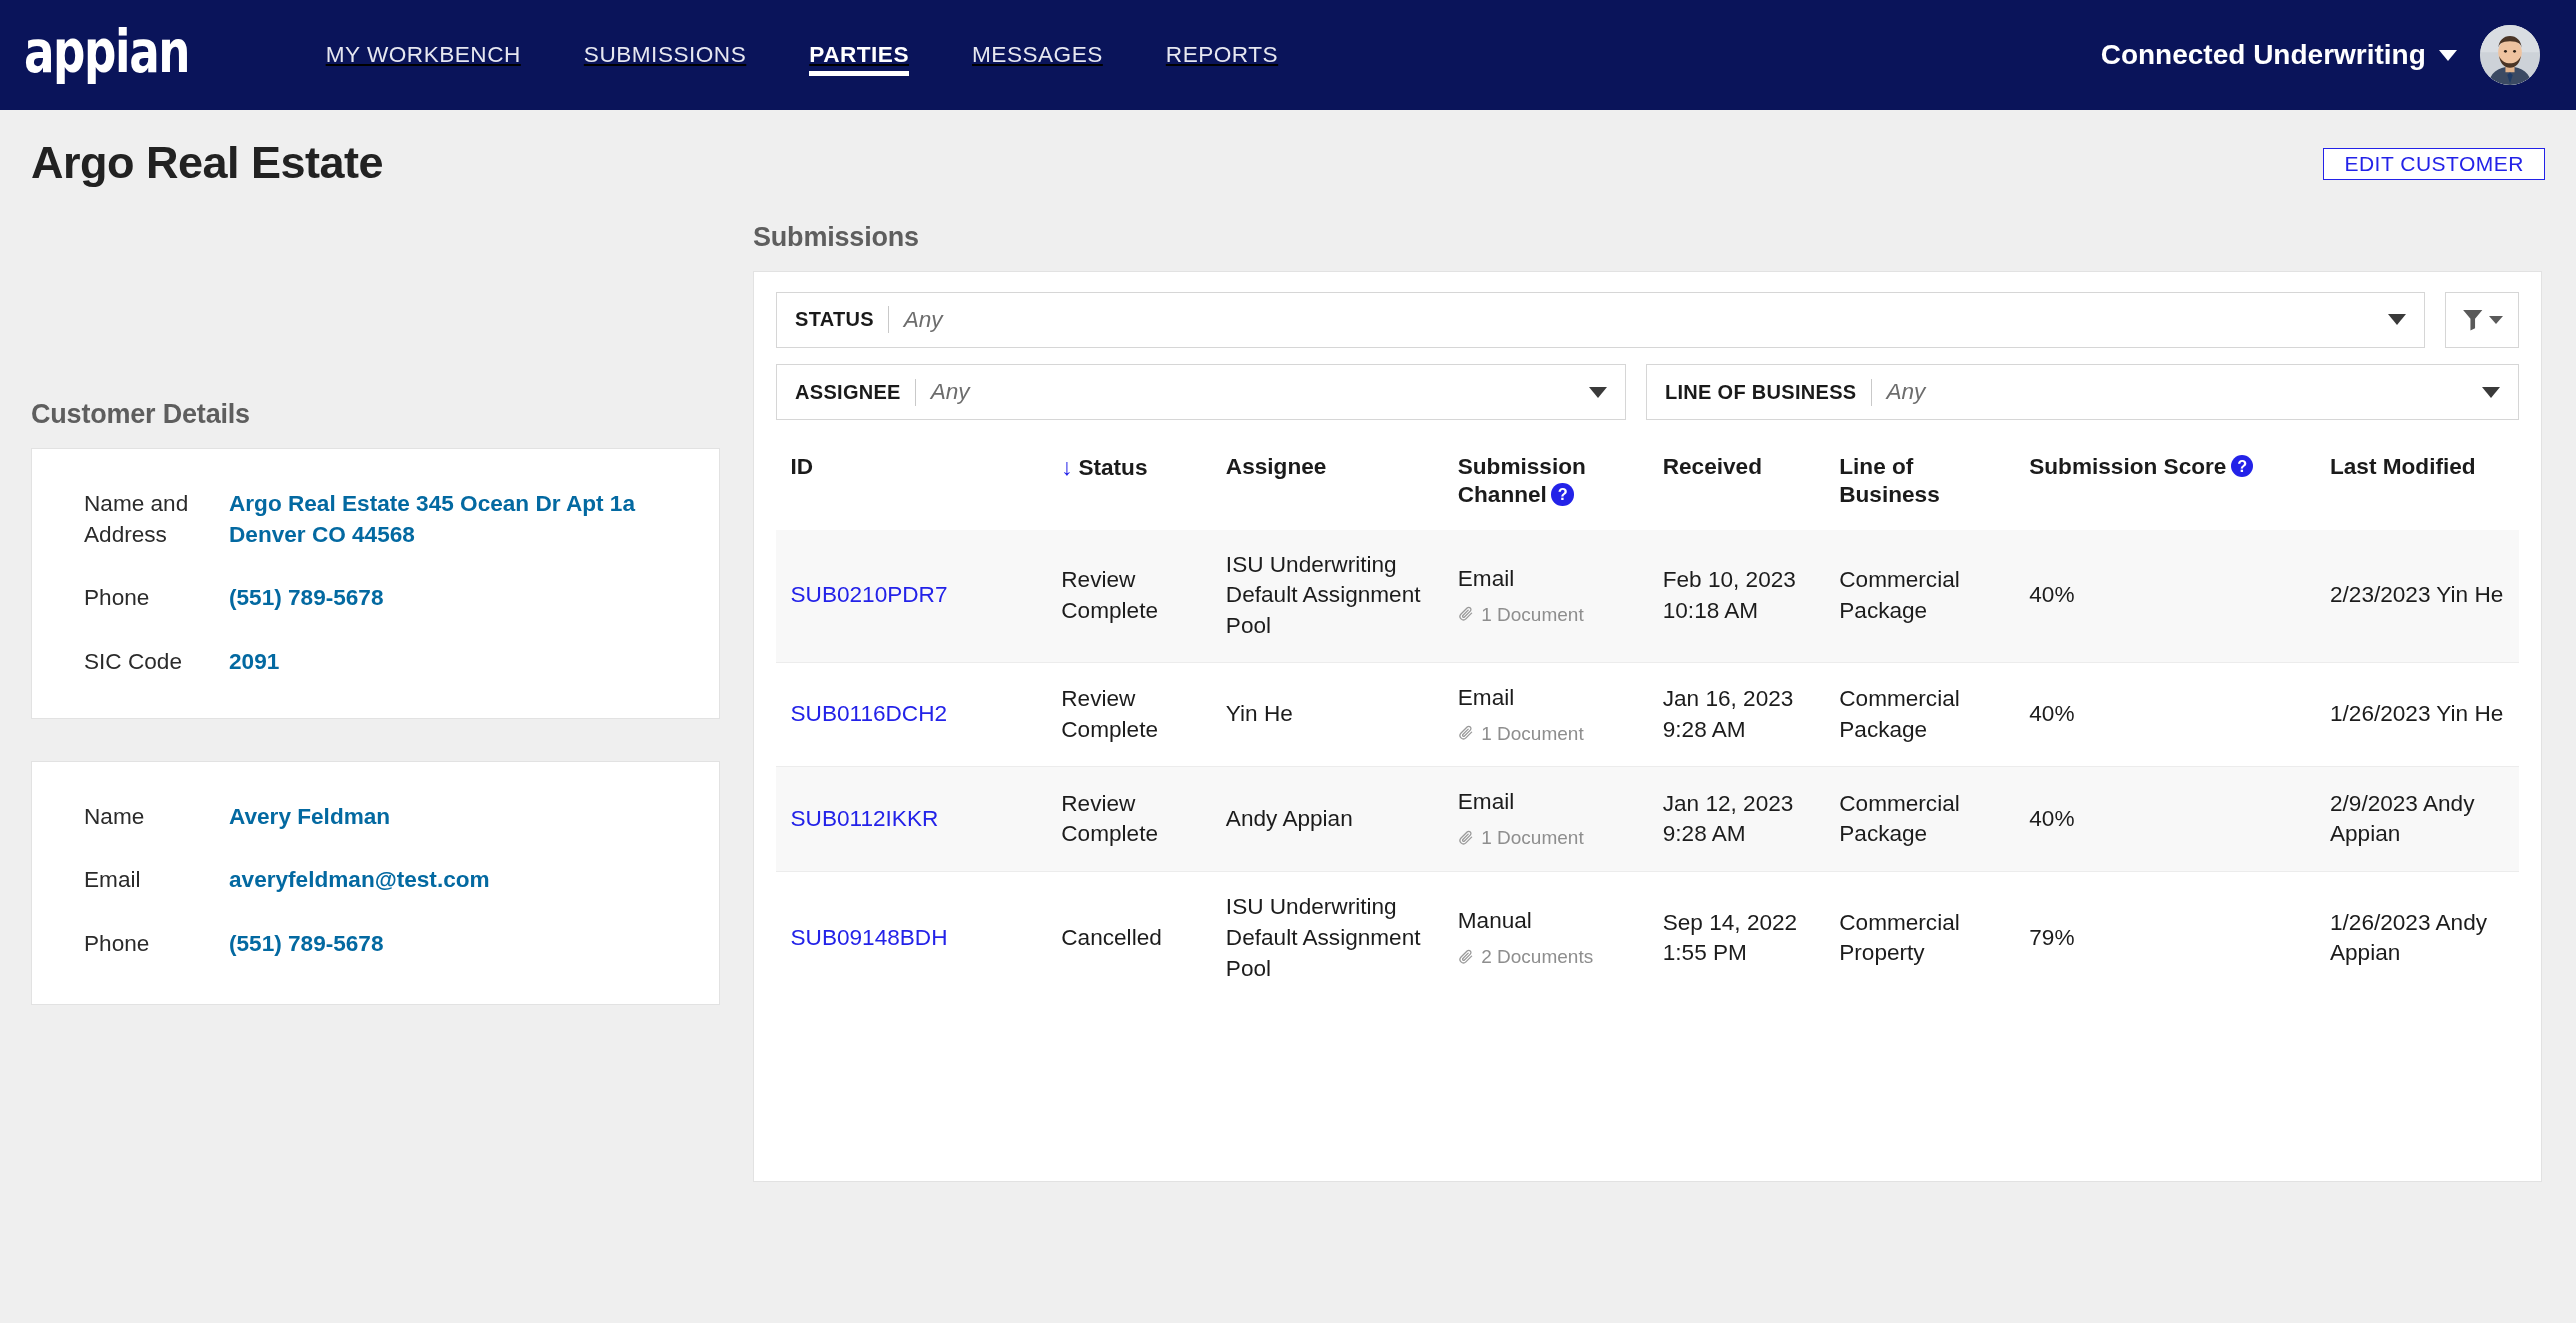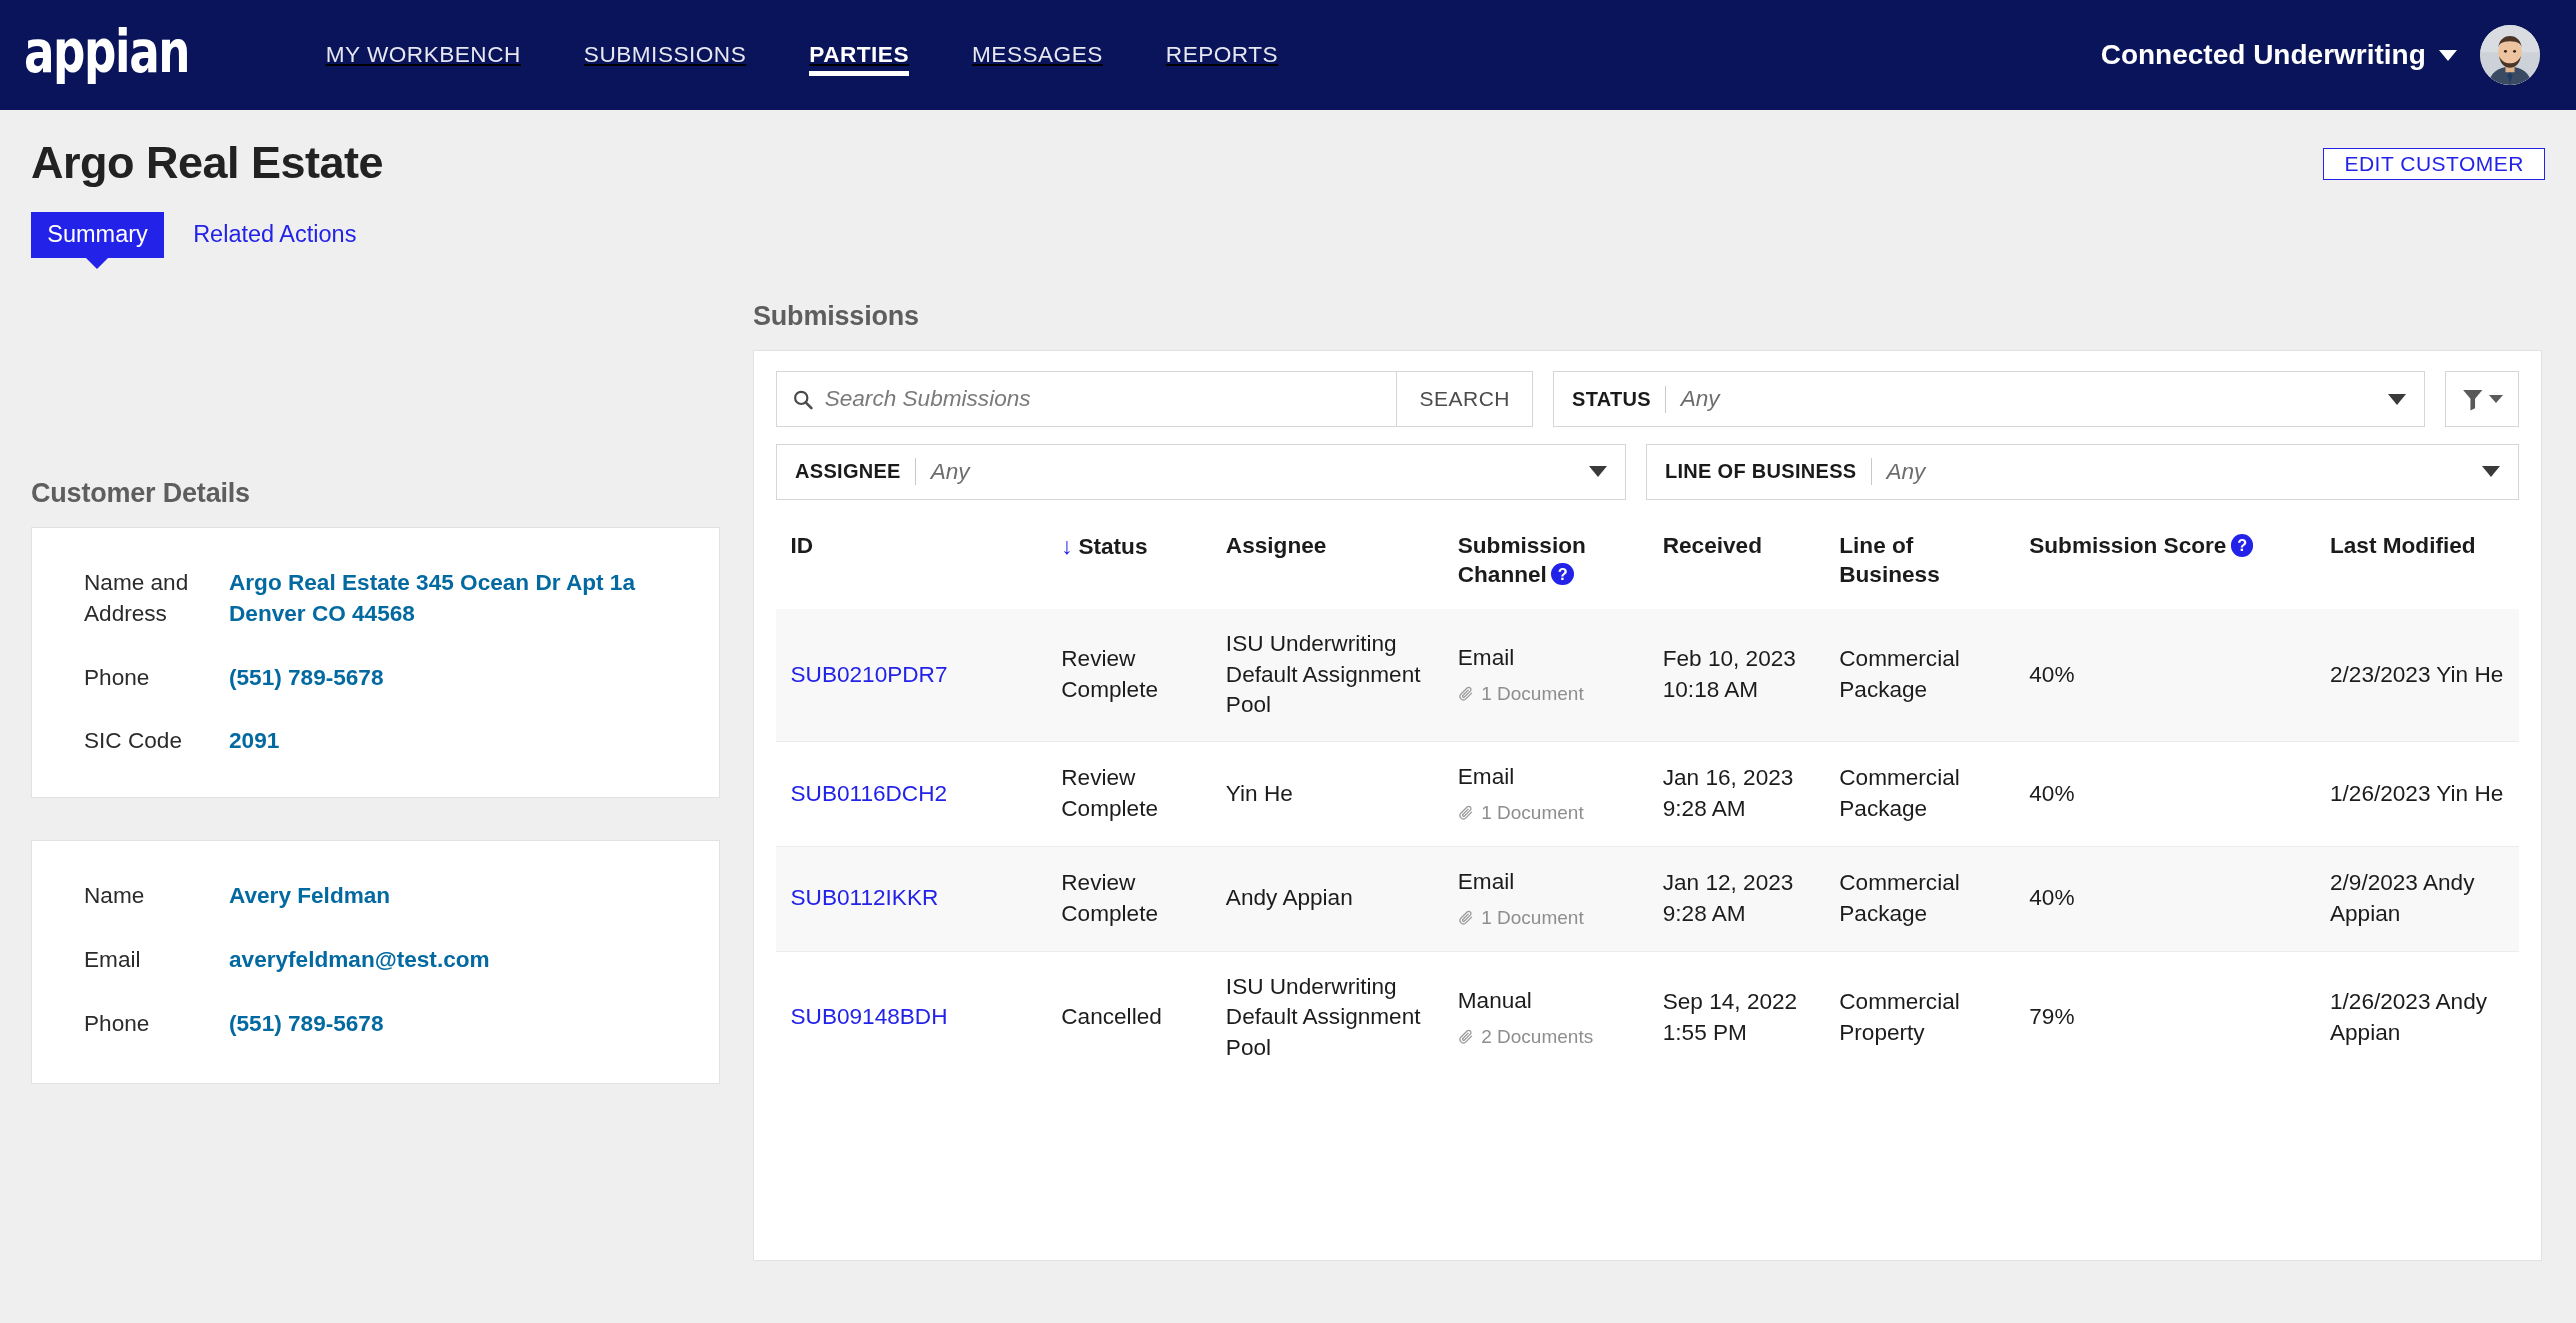--- a/index.html
+++ b/index.html
@@ -378,24 +378,20 @@
           <path d="M30 55l3 9 3-9-3-3z" fill="#1f3b66"></path>
         </g>
       </svg>
     </div>
   </div>
 </div>
 
 <div class="page-head">
   <div class="page-title">Argo Real Estate</div>
   <button class="edit-btn">EDIT CUSTOMER</button>
-  <div class="tabs">
-    <div class="tab active">Summary</div>
-    <div class="tab">Related Actions</div>
-  </div>
 </div>
 
 <div class="content">
 
   <div class="col-left">
 
     <div class="section-title">Customer Details</div>
     <div class="card cust-card">
       <div class="kv">
         <div class="kv-label">Name and Address</div>
@@ -428,30 +424,20 @@
       </div>
     </div>
   </div>
 
   <div class="col-right">
     <div class="section-title">Submissions</div>
 
     <div class="subs-panel">
 
       <div class="filter-row">
-        <div class="search-wrap">
-          <div class="search-box">
-            <svg width="23.5" height="23.5" viewBox="0 0 24 24">
-              <circle cx="10" cy="10" r="6.6" fill="none" stroke="#4a4a4a" stroke-width="2.4"></circle>
-              <line x1="14.8" y1="14.8" x2="21" y2="21" stroke="#4a4a4a" stroke-width="2.8" stroke-linecap="round"></line>
-            </svg>
-            <input type="text" placeholder="Search Submissions" style="">
-          </div>
-          <button class="search-btn">SEARCH</button>
-        </div>
 
         <div class="select-box" style="flex:1 1 auto;">
           <span class="select-label">STATUS</span>
           <span class="select-divider"></span>
           <span class="select-value">Any</span>
           <span class="select-arrow"></span>
         </div>
 
         <div class="filter-icon-btn">
           <svg width="23.5" height="25" viewBox="0 0 24 26">

